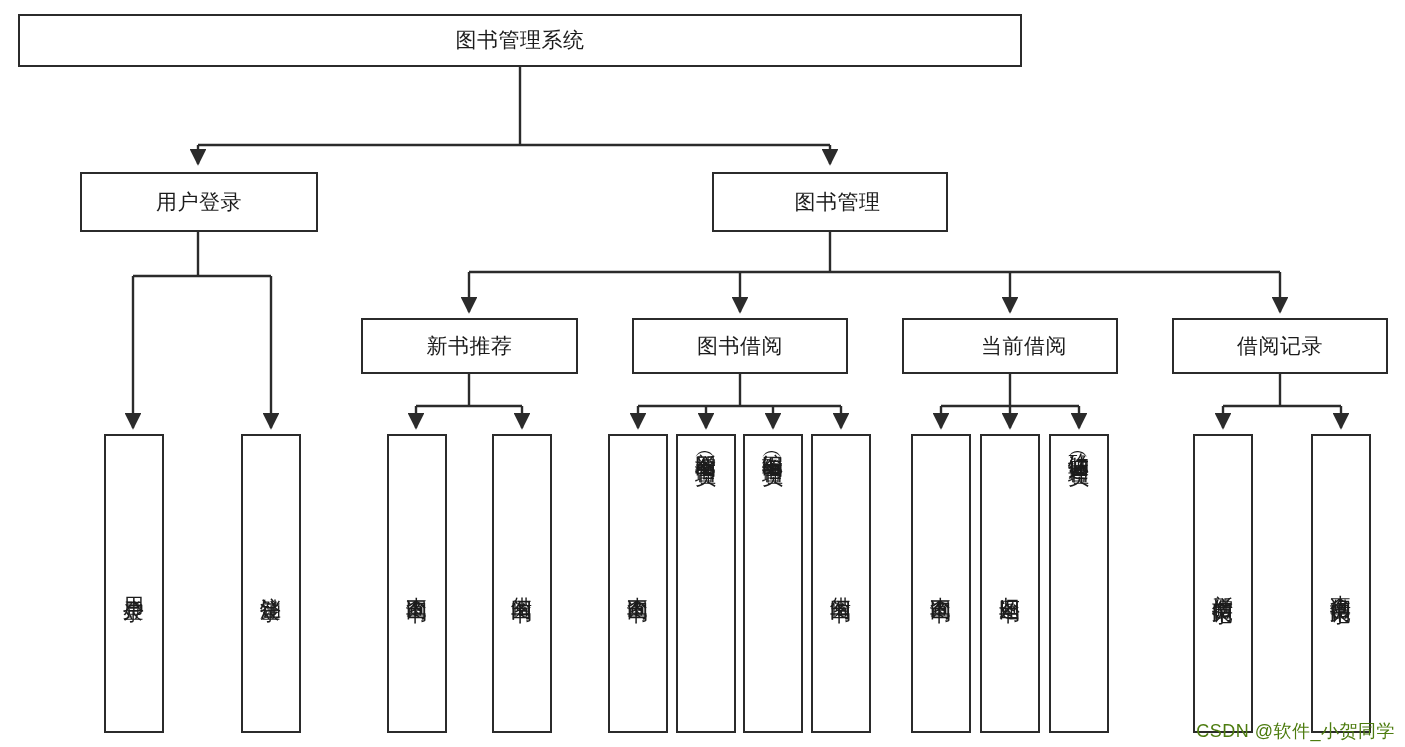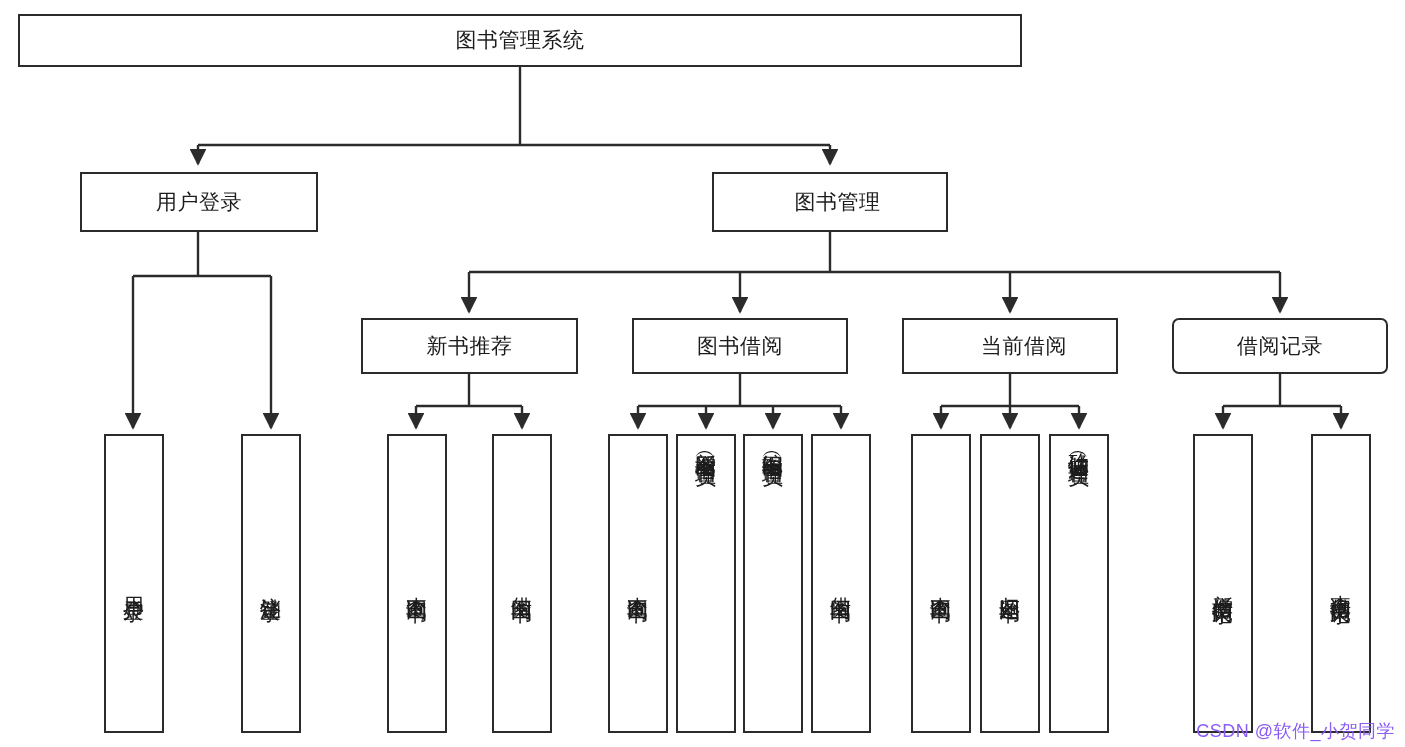--- a/index.html
+++ b/index.html
@@ -56,21 +56,21 @@
     top: 0;
     width: 1405px;
     height: 747px;
     pointer-events: none;
   }
   .watermark {
     position: absolute;
     right: 10px;
     bottom: 4px;
     font-size: 18px;
-    color: #8b5cf6;
+    color: #4d7c0f;
     white-space: nowrap;
     letter-spacing: 0.5px;
   }
 </style>
 </head>
 <body>
 
 <div id="canvas">
 
   <svg class="wires" viewBox="0 0 1405 747">
@@ -140,21 +140,21 @@
   </div>
 
   <div class="box" style="left:361px; top:318px; width:217px; height:56px;">
     <span class="box-label">新书推荐</span>
   </div>
 
   <div class="box" style="left:902px; top:318px; width:216px; height:56px;padding-left:28px;">
     <span class="box-label">当前借阅</span>
   </div>
 
-  <div class="box" style="left:1172px; top:318px; width:216px; height:56px;border-radius:7px;">
+  <div class="box" style="left:1172px; top:318px; width:216px; height:56px;">
     <span class="box-label">借阅记录</span>
   </div>
 
   <div class="box leaf center-v" style="left:104px; top:434px; width:60px; height:299px;">
     <span class="box-label">用户登录</span>
   </div>
 
   <div class="box leaf center-v" style="left:241px; top:434px; width:60px; height:299px;">
     <span class="box-label">注销登录</span>
   </div>

